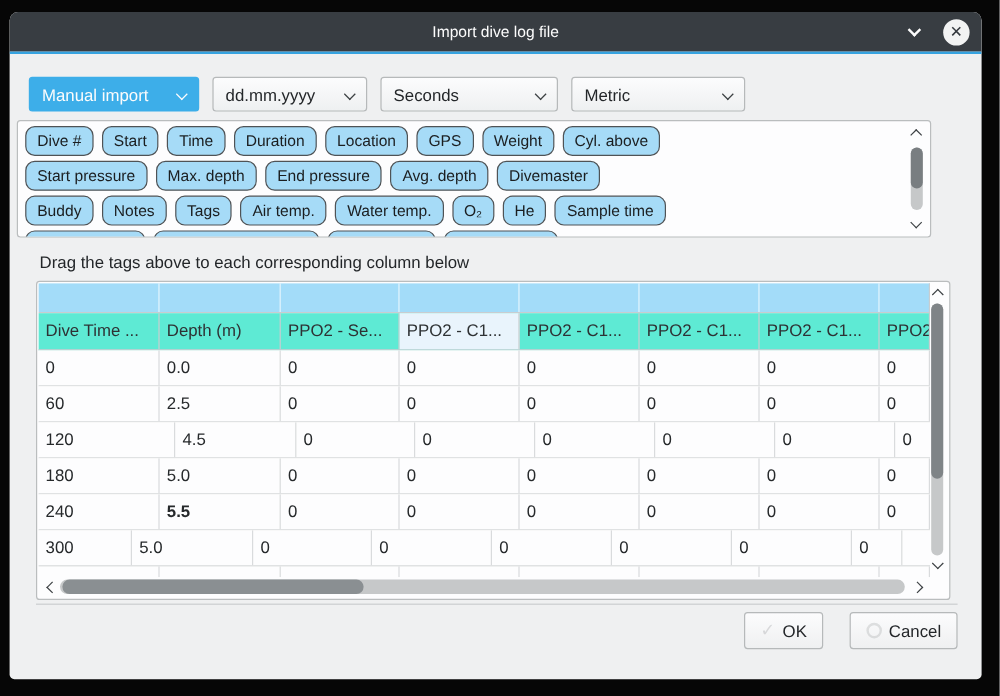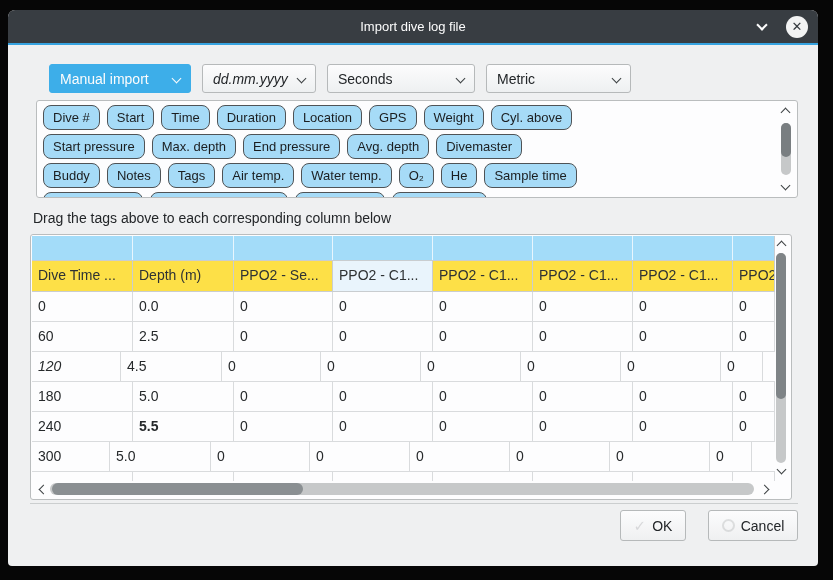--- a/index.html
+++ b/index.html
@@ -24,31 +24,31 @@
   .chev.right { transform:rotate(-45deg); }
   .chev.white { border-color:#fcfcfc; width:8px; height:8px; border-width:2px; }
 
   .shade-btn { display:inline-flex; align-items:center; justify-content:center; width:20px; height:20px; cursor:pointer; }
   .shade-btn .chev.down { margin-top:-4px; }
   .close-btn { width:22px; height:22px; border-radius:50%; background:#f2f3f3; display:flex;
                align-items:center; justify-content:center; cursor:pointer; }
   .close-btn .x { color:#34393e; font-size:13px; font-weight:bold; line-height:1; }
 
   
-  .combo-row { position:absolute; left:41px; top:54px; height:29px; display:flex; gap:11px; }
+  .combo-row { position:absolute; left:16px; top:54px; height:29px; display:flex; gap:11px; }
   .combo { height:29px; border:1px solid #b6b9ba; border-radius:3px;
            background:linear-gradient(#fcfcfd,#eef0f1); color:#232629; font-size:14px;
            display:flex; align-items:center; justify-content:space-between;
            padding:0 10px; cursor:pointer; flex:none; }
   .combo .chev { margin-left:8px; }
   .combo.primary { background:#3daee9; border-color:#3daee9; color:#fcfcfc; }
   .combo.primary .chev { border-color:#fcfcfc; }
 
   
-  .tagbox { position:absolute; left:28px; top:90px; width:762px; height:98px;
+  .tagbox { position:absolute; left:6px; top:90px; width:762px; height:98px;
             background:#fdfdfe; border:1px solid #babdbe; border-radius:3px; overflow:hidden; }
   .tagrows { position:absolute; inset:0; padding:4px 6px; overflow:hidden; }
   .tagrow { display:flex; gap:7px; height:26px; margin-bottom:3px; }
   .tag { display:inline-flex; align-items:center; height:25px; padding:0 9px;
          background:#a6dbf7; border:1px solid #4f5356; border-radius:8px;
          font-size:13px; color:#1b1e20; white-space:nowrap; cursor:grab; flex:none; }
 
   .tag-vscroll { position:absolute; right:4px; top:8px; bottom:8px; width:14px; }
   .tag-vscroll .chev { position:absolute; left:3px; }
   .tag-vscroll .c-up { top:0; }
@@ -61,21 +61,21 @@
 
   
   .tablebox { position:absolute; left:22px; top:224px; width:762px; height:266px;
               background:#fdfdfe; border:1px solid #babdbe; border-radius:3px; }
   .cols { position:absolute; left:1px; top:1px; width:743px; height:245px; overflow:hidden; }
   .trow { display:flex; }
   .trow > div { flex:none; overflow:hidden; white-space:nowrap; }
   .drow { height:25px; border-bottom:1px solid #c9cdd0; }
   .dcell { height:100%; background:#a3dcf9; border-right:1px solid rgba(255,255,255,.75); cursor:pointer; }
   .dcell:last-child { border-right:1px solid #c9cdd0; }
-  .hrow { height:31px; border-bottom:1px solid #c9cdd0; background:#fde047; }
+  .hrow { height:31px; border-bottom:1px solid #c9cdd0; background:#5eead4; }
   .hcell { height:100%; padding-left:6px; line-height:29px; font-size:14px; color:#2e3234; border-right:1px solid #c9cdd0; }
   .hcell.hl { background:#e9f4fc; }
   .brow { height:30px; border-bottom:1px solid #d9dbdd; background:#fdfdfe; }
   .bcell { height:100%; padding-left:6px; line-height:28px; font-size:14px; color:#26292b; border-right:1px solid #d9dbdd; }
   .prow { height:9px; }
   .pcell { height:100%; border-right:1px solid #d9dbdd; }
 
   .vgutter { position:absolute; top:1px; right:1px; width:17px; height:245px; }
   .vgutter .chev { position:absolute; left:5px; }
   .vgutter .c-up { top:6px; }
@@ -118,21 +118,21 @@
         </span>
     </div>
   </div>
   <div class="accent"></div>
 
   <div class="combo-row" id="comboRow">
       <div class="combo primary" style="width: 142px;">
         <span>Manual import</span>
         <i class="chev down"></i>
       </div>
-      <div class="combo" style="width: 114px; font-style: italic;">
+      <div class="combo" style="width: 129px;">
         <span>dd.mm.yyyy</span>
         <i class="chev down"></i>
       </div>
       <div class="combo" style="width: 148px;">
         <span>Seconds</span>
         <i class="chev down"></i>
       </div>
       <div class="combo" style="width: 145px;">
         <span>Metric</span>
         <i class="chev down"></i>
@@ -222,21 +222,21 @@
           <div class="bcell" style="width: 101px;">60</div>
           <div class="bcell" style="width: 101px;">2.5</div>
           <div class="bcell" style="width: 99px;">0</div>
           <div class="bcell" style="width: 100px;">0</div>
           <div class="bcell" style="width: 100px;">0</div>
           <div class="bcell" style="width: 100px;">0</div>
           <div class="bcell" style="width: 100px;">0</div>
           <div class="bcell" style="width: 42px;">0</div>
         </div>
         <div class="trow brow">
-          <div class="bcell" style="width: 89px; font-style: italic;">120</div>
+          <div class="bcell" style="width: 114px;">120</div>
           <div class="bcell" style="width: 101px;">4.5</div>
           <div class="bcell" style="width: 99px;">0</div>
           <div class="bcell" style="width: 100px;">0</div>
           <div class="bcell" style="width: 100px;">0</div>
           <div class="bcell" style="width: 100px;">0</div>
           <div class="bcell" style="width: 100px;">0</div>
           <div class="bcell" style="width: 42px;">0</div>
         </div>
         <div class="trow brow">
           <div class="bcell" style="width: 101px;">180</div>

